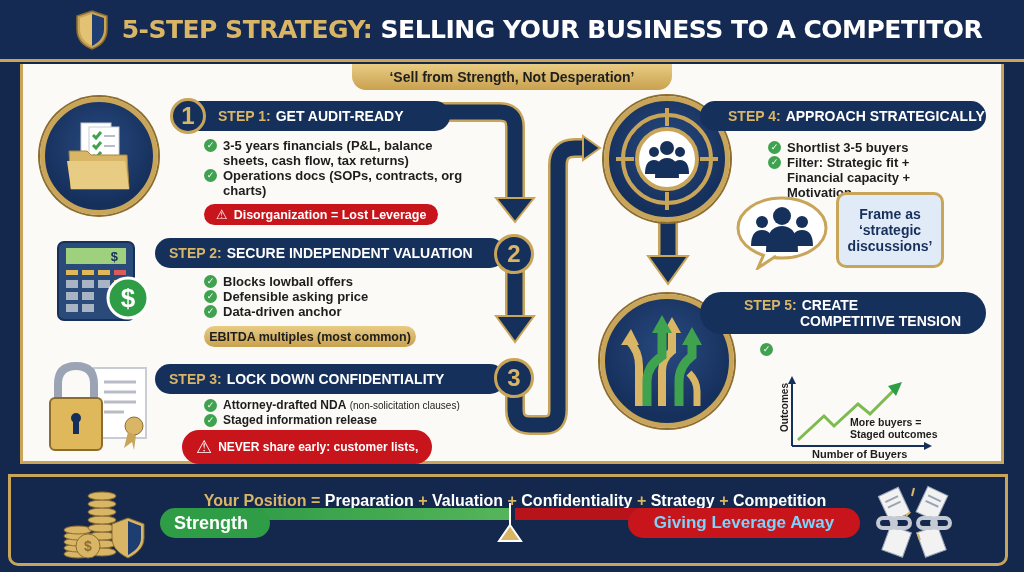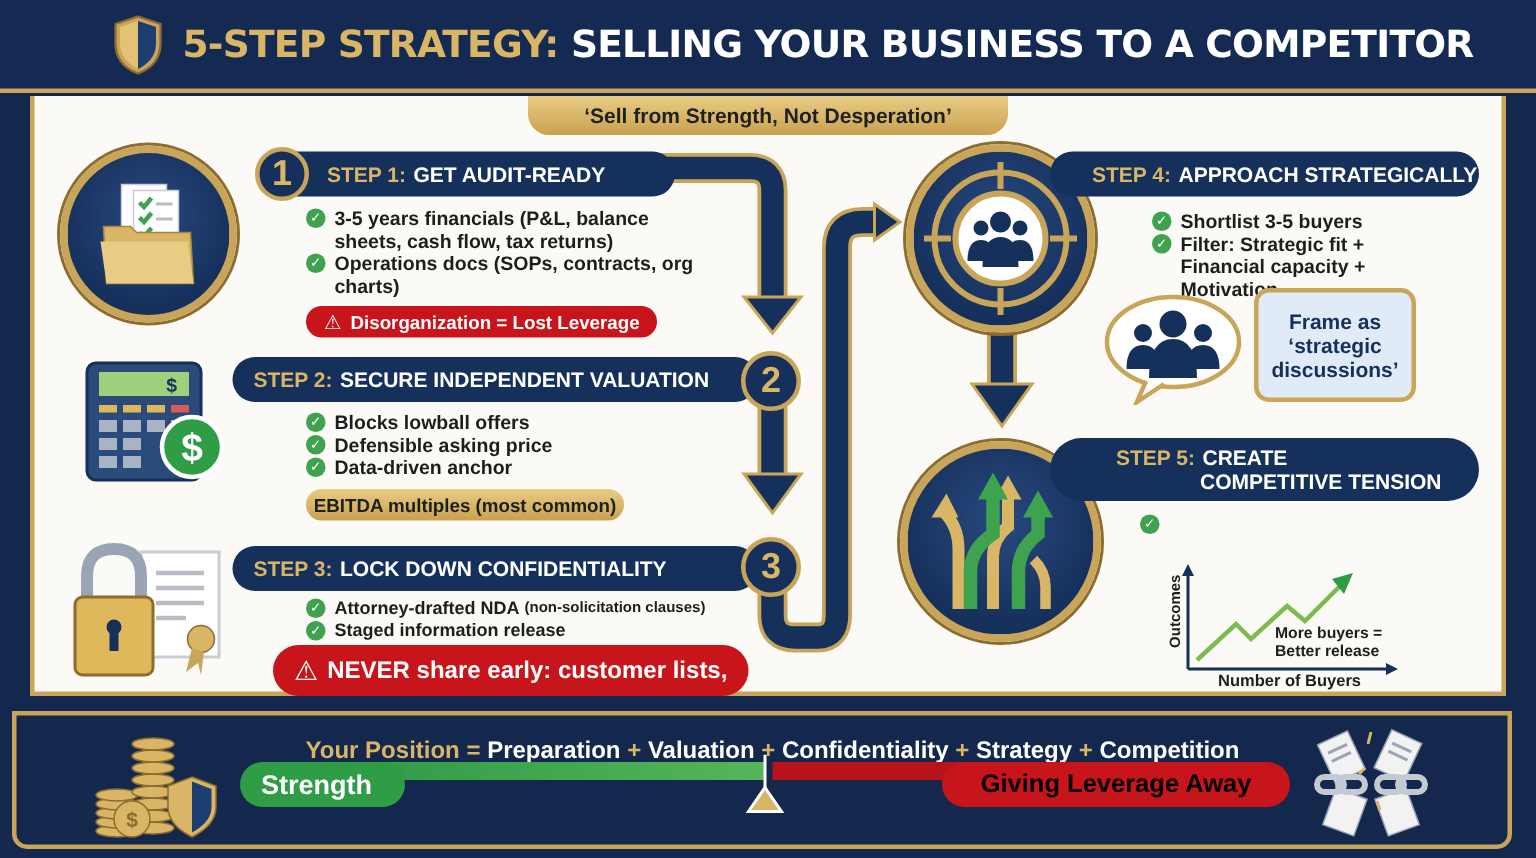--- a/index.html
+++ b/index.html
@@ -71,21 +71,21 @@
     .bullets li {
       display: flex; align-items: flex-start;
       font-size: 13px; font-weight: bold; color: #1d1d1d; line-height: 15px;
     }
     .check {
       flex: 0 0 13px; width: 13px; height: 13px; border-radius: 50%;
       background: #3ea24f; margin-right: 6px; margin-top: 1px;
       display: flex; align-items: center; justify-content: center;
       color: #fff; font-size: 9px; font-weight: bold;
     }
-    .small-note { font-size: 10px; font-weight: bold; }
+    .small-note { font-size: 10px; font-weight: normal; }
 
     .warn-pill {
       position: absolute; background: #c8151b; color: #fff;
       border-radius: 12px; display: flex; align-items: center;
       font-size: 12.5px; font-weight: bold; padding: 0 12px;
     }
     .warn-pill .tri { margin-right: 6px; font-size: 13px; }
     .gold-pill {
       position: absolute;
       background: linear-gradient(180deg, #e8cc84 0%, #c9a14f 100%);
@@ -140,21 +140,21 @@
       position: absolute; left: 355px; top: 0; width: 345px; height: 30px;
     }
     .scale-red .bar {
       position: absolute; left: 0; top: 0; height: 12px; width: 270px;
       background: #b8131a;
     }
     .scale-red .pill {
       position: absolute; right: 0; top: 0; height: 30px; width: 232px;
       background: #c8151b; border-radius: 15px;
       display: flex; align-items: center; justify-content: center;
-      color: #000000; font-size: 17px; font-weight: bold;
+      color: #7dd3fc; font-size: 17px; font-weight: bold;
     }
     .fulcrum { position: absolute; left: 497px; top: 503px; width: 26px; height: 40px; }
   </style>
 </head>
 <body>
 
 <div class="header">
   <svg class="shield" viewBox="0 0 36 42">
     <path d="M18 2 L33 7 L33 20 C33 31 26 37 18 40 C10 37 3 31 3 20 L3 7 Z" fill="#c9a55a" stroke="#8c6d2f" stroke-width="1.5"></path>
     <path d="M18 5 L30 9 L30 20 C30 29 24 34 18 37 Z" fill="#1e3e72"></path>
@@ -281,21 +281,21 @@
 <div class="num-badge" style="left:494px; top:358px; width:40px; height:40px;">3</div>
 <ul class="bullets" style="left:204px; top:398px; width:300px;">
   <li style="font-size:12px;"><span class="check">✓</span><span>Attorney-drafted NDA</span>&nbsp;<span class="small-note">(non-solicitation clauses)</span></li>
   <li style="font-size:12px;">
       <span class="check">✓</span>
       <span>Staged information release</span>
     </li>
 </ul>
 <div class="warn-pill" style="left:182px; top:430px; height:34px; border-radius:17px; padding:0 14px;">
   <span class="tri" style="font-size:18px;">⚠</span>
-  <span style="display:flex; flex-direction:column; line-height:13px; font-size:16px;">
+  <span style="display:flex; flex-direction:column; line-height:13px; font-size:12px;">
     <span>NEVER share early: customer lists,</span>
   </span>
 </div>
 
 <div class="big-circle" style="left:604px; top:96px; width:126px; height:126px;">
   <svg width="110" height="110" viewBox="0 0 110 110">
     <circle cx="55" cy="55" r="44" fill="none" stroke="#c9a55a" stroke-width="4"></circle>
     <circle cx="55" cy="55" r="30" fill="#fff" stroke="#c9a55a" stroke-width="4"></circle>
     <line x1="55" y1="4" x2="55" y2="22" stroke="#c9a55a" stroke-width="4"></line>
     <line x1="55" y1="88" x2="55" y2="106" stroke="#c9a55a" stroke-width="4"></line>
@@ -367,21 +367,21 @@
     <polygon points="10,8 14,0 18,8" fill="#16305c"></polygon>
     <line x1="14" y1="70" x2="150" y2="70" stroke="#16305c" stroke-width="2"></line>
     <polygon points="146,66 154,70 146,74" fill="#16305c"></polygon>
     <polyline points="20,64 46,40 56,50 80,28 92,38 116,14" fill="none" stroke="#7cbb4e" stroke-width="3"></polyline>
     <polygon points="110,10 124,6 118,20" fill="#2f9c46"></polygon>
   </svg>
   <span style="position:absolute; left:-18px; top:26px; transform:rotate(-90deg); font-size:10px; font-weight:bold; color:#1d1d1d;">Outcomes</span>
   <span style="position:absolute; left:34px; top:72px; font-size:11px; font-weight:bold; color:#1d1d1d;">Number of Buyers</span>
   <span style="position:absolute; left:72px; top:40px; font-size:10.5px; font-weight:bold; color:#1d1d1d; line-height:12px; text-align:left; display:flex; flex-direction:column;">
     <span>More buyers =</span>
-    <span>Better release</span>
+    <span>Staged outcomes</span>
   </span>
 </div>
 
 <div class="footer"></div>
 <svg style="position:absolute; left:58px; top:484px;" width="92" height="78" viewBox="0 0 92 78">
   <g fill="#d9b566" stroke="#8c6d2f" stroke-width="1">
     <ellipse cx="20" cy="70" rx="14" ry="4"></ellipse>
       <ellipse cx="20" cy="64" rx="14" ry="4"></ellipse>
       <ellipse cx="20" cy="58" rx="14" ry="4"></ellipse>
       <ellipse cx="20" cy="52" rx="14" ry="4"></ellipse>

